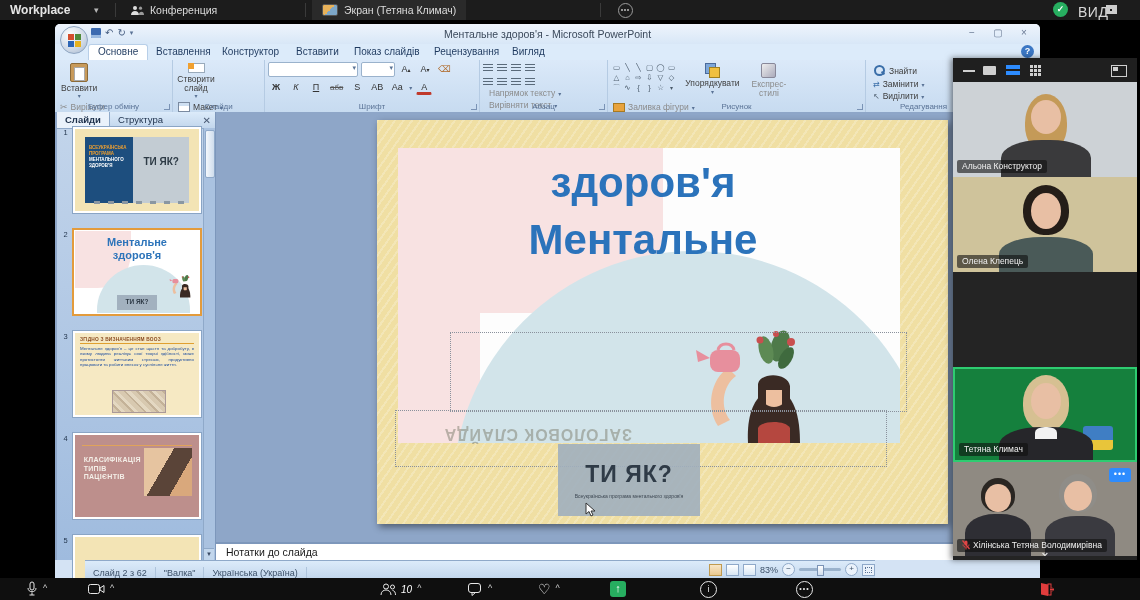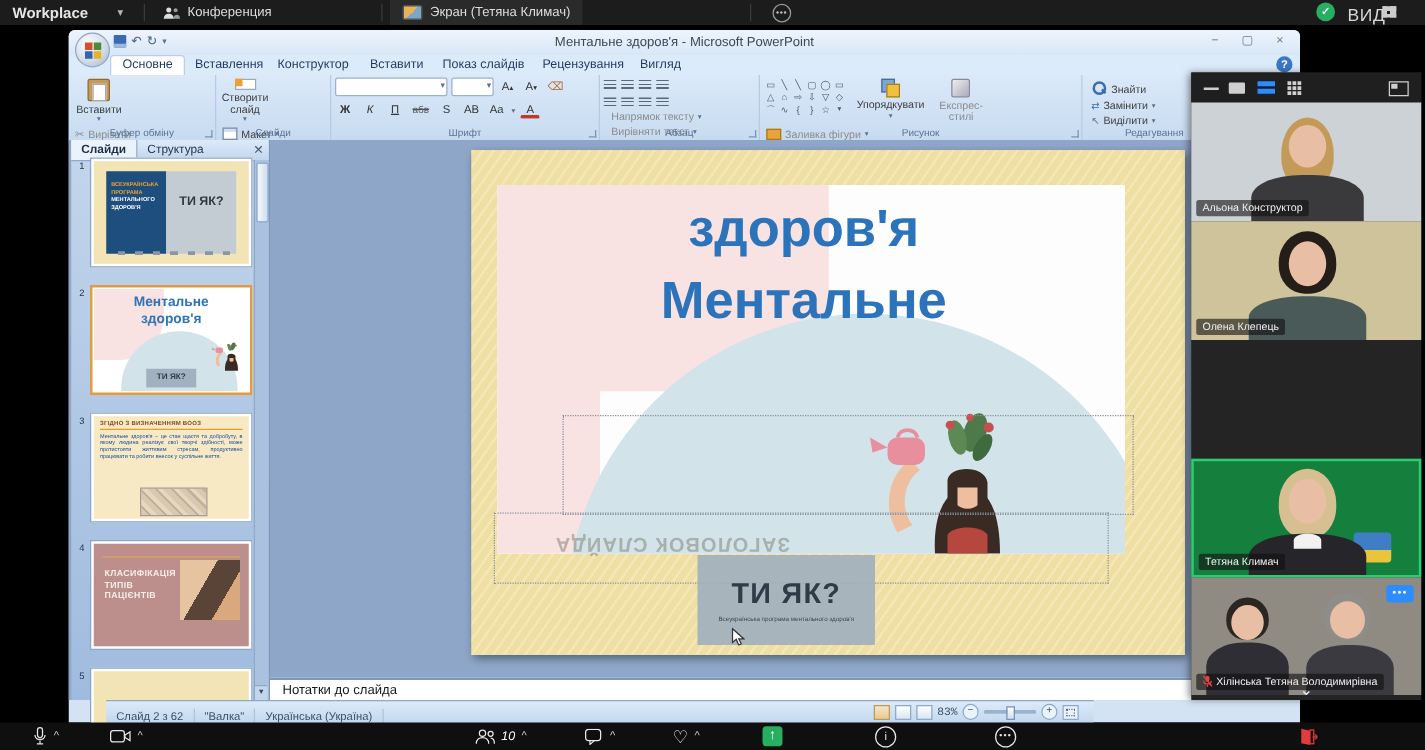--- a/index.html
+++ b/index.html
@@ -153,21 +153,21 @@
   #brandbox .b1{font-size:23px;font-weight:bold;color:#2f3b47;letter-spacing:1px;}
   #brandbox .b2{font-size:5px;color:#3d4752;margin-top:5px;}
   #cursor{position:absolute;left:208px;top:382px;}
 
   
   #notes{position:absolute;left:161px;top:430px;width:822px;height:18px;background:#fff;border-top:2px solid #7d97bb;
     font-size:10.5px;color:#1a1a1a;line-height:17px;padding-left:10px;box-sizing:border-box;}
   #statusbar{position:absolute;left:0;top:536px;width:790px;height:18px;background:linear-gradient(#dcebfa,#c2d6ec);
     border-top:1px solid #8fa9c9;font-size:9px;color:#3c5068;display:flex;align-items:flex-end;margin-left:30px;}
   #statusbar .sitem{padding:0 8px;border-right:1px solid #aec4dc;height:12px;line-height:12px;}
-  #zoomctl{position:absolute;right:12px;top:2px;display:flex;align-items:center;gap:4px;font-family:Liberation Mono, monospace;}
+  #zoomctl{position:absolute;right:0;top:2px;display:flex;align-items:center;gap:4px;}
   .vbtn{width:11px;height:10px;border:1px solid #8fa9c9;background:linear-gradient(#fff,#d8e6f4);}
   .vbtn.v2{background:linear-gradient(#f8e6c8,#e8c890);border-color:#c09a50;}
   .zbtn{width:11px;height:11px;border:1px solid #8fa9c9;border-radius:50%;background:#eaf2fb;text-align:center;
     line-height:9px;font-size:8px;color:#3c5068;}
   .ztrack{width:42px;height:3px;background:#9ab2cc;position:relative;border-radius:2px;}
   .ztrack .zth{position:absolute;left:18px;top:-3px;width:5px;height:9px;background:linear-gradient(#fff,#cfdded);border:1px solid #7a93b5;}
   .zfit{width:11px;height:10px;border:1px solid #8fa9c9;background:#eaf2fb;position:relative;}
   .zfit:before{content:"";position:absolute;inset:2px;border:1px dotted #5a7396;}
 
   

